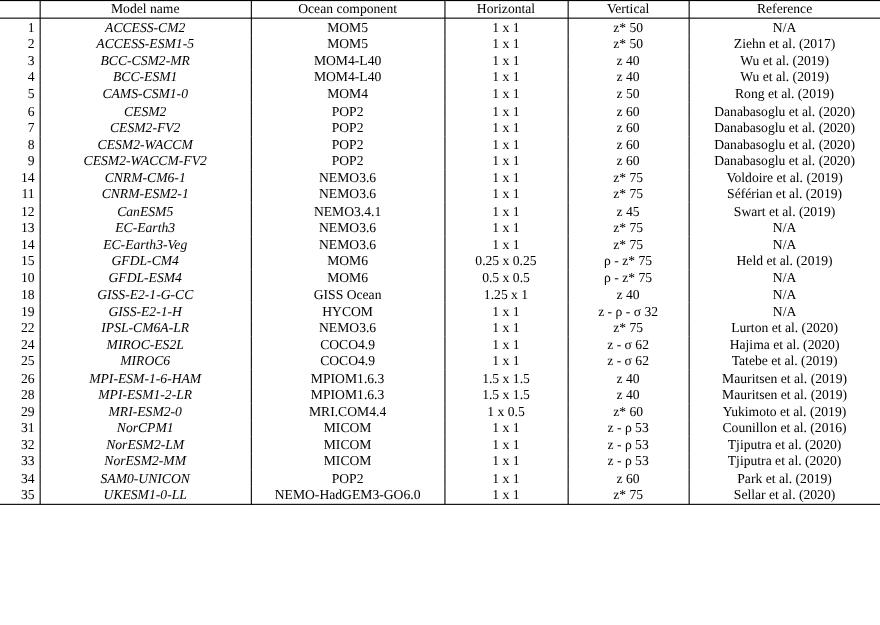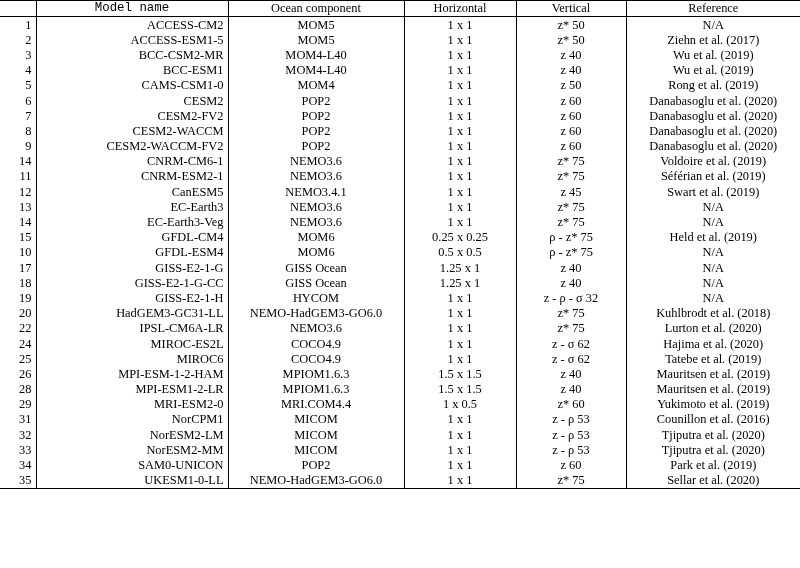--- a/index.html
+++ b/index.html
@@ -56,27 +56,28 @@
   }
   
   table.model-table tbody tr.last-row td {
     border-bottom: 1.3px solid #000000;
   }
   td.num {
     text-align: right;
     padding-right: 6px;
   }
   td.name {
-    text-align: right;
+    text-align: center;
     padding-left: 8px;
+    font-style: italic;
   }
   td.center {
     text-align: center;
   }
-  .hdr-name { text-align: center; font-family: Liberation Mono, monospace; }
+  .hdr-name { text-align: center; }
 </style>
 </head>
 <body>
 
 <div id="table-wrap">
   <table class="model-table">
     <colgroup>
       <col class="c-num">
       <col class="c-name">
       <col class="c-ocean">
@@ -217,52 +218,36 @@
         </tr>
         <tr>
           <td class="num vr">10</td>
           <td class="name vr">GFDL-ESM4</td>
           <td class="center vr">MOM6</td>
           <td class="center vr">0.5 x 0.5</td>
           <td class="center vr">ρ - z* 75</td>
           <td class="center">N/A</td>
         </tr>
         <tr>
-          <td class="num vr">17</td>
-          <td class="name vr">GISS-E2-1-G</td>
-          <td class="center vr">GISS Ocean</td>
-          <td class="center vr">1.25 x 1</td>
-          <td class="center vr">z 40</td>
-          <td class="center">N/A</td>
-        </tr>
-        <tr>
           <td class="num vr">18</td>
           <td class="name vr">GISS-E2-1-G-CC</td>
           <td class="center vr">GISS Ocean</td>
           <td class="center vr">1.25 x 1</td>
           <td class="center vr">z 40</td>
           <td class="center">N/A</td>
         </tr>
         <tr>
           <td class="num vr">19</td>
           <td class="name vr">GISS-E2-1-H</td>
           <td class="center vr">HYCOM</td>
           <td class="center vr">1 x 1</td>
           <td class="center vr">z - ρ - σ 32</td>
           <td class="center">N/A</td>
         </tr>
         <tr>
-          <td class="num vr">20</td>
-          <td class="name vr">HadGEM3-GC31-LL</td>
-          <td class="center vr">NEMO-HadGEM3-GO6.0</td>
-          <td class="center vr">1 x 1</td>
-          <td class="center vr">z* 75</td>
-          <td class="center">Kuhlbrodt et al. (2018)</td>
-        </tr>
-        <tr>
           <td class="num vr">22</td>
           <td class="name vr">IPSL-CM6A-LR</td>
           <td class="center vr">NEMO3.6</td>
           <td class="center vr">1 x 1</td>
           <td class="center vr">z* 75</td>
           <td class="center">Lurton et al. (2020)</td>
         </tr>
         <tr>
           <td class="num vr">24</td>
           <td class="name vr">MIROC-ES2L</td>
@@ -274,21 +259,21 @@
         <tr>
           <td class="num vr">25</td>
           <td class="name vr">MIROC6</td>
           <td class="center vr">COCO4.9</td>
           <td class="center vr">1 x 1</td>
           <td class="center vr">z - σ 62</td>
           <td class="center">Tatebe et al. (2019)</td>
         </tr>
         <tr>
           <td class="num vr">26</td>
-          <td class="name vr">MPI-ESM-1-2-HAM</td>
+          <td class="name vr">MPI-ESM-1-6-HAM</td>
           <td class="center vr">MPIOM1.6.3</td>
           <td class="center vr">1.5 x 1.5</td>
           <td class="center vr">z 40</td>
           <td class="center">Mauritsen et al. (2019)</td>
         </tr>
         <tr>
           <td class="num vr">28</td>
           <td class="name vr">MPI-ESM1-2-LR</td>
           <td class="center vr">MPIOM1.6.3</td>
           <td class="center vr">1.5 x 1.5</td>

